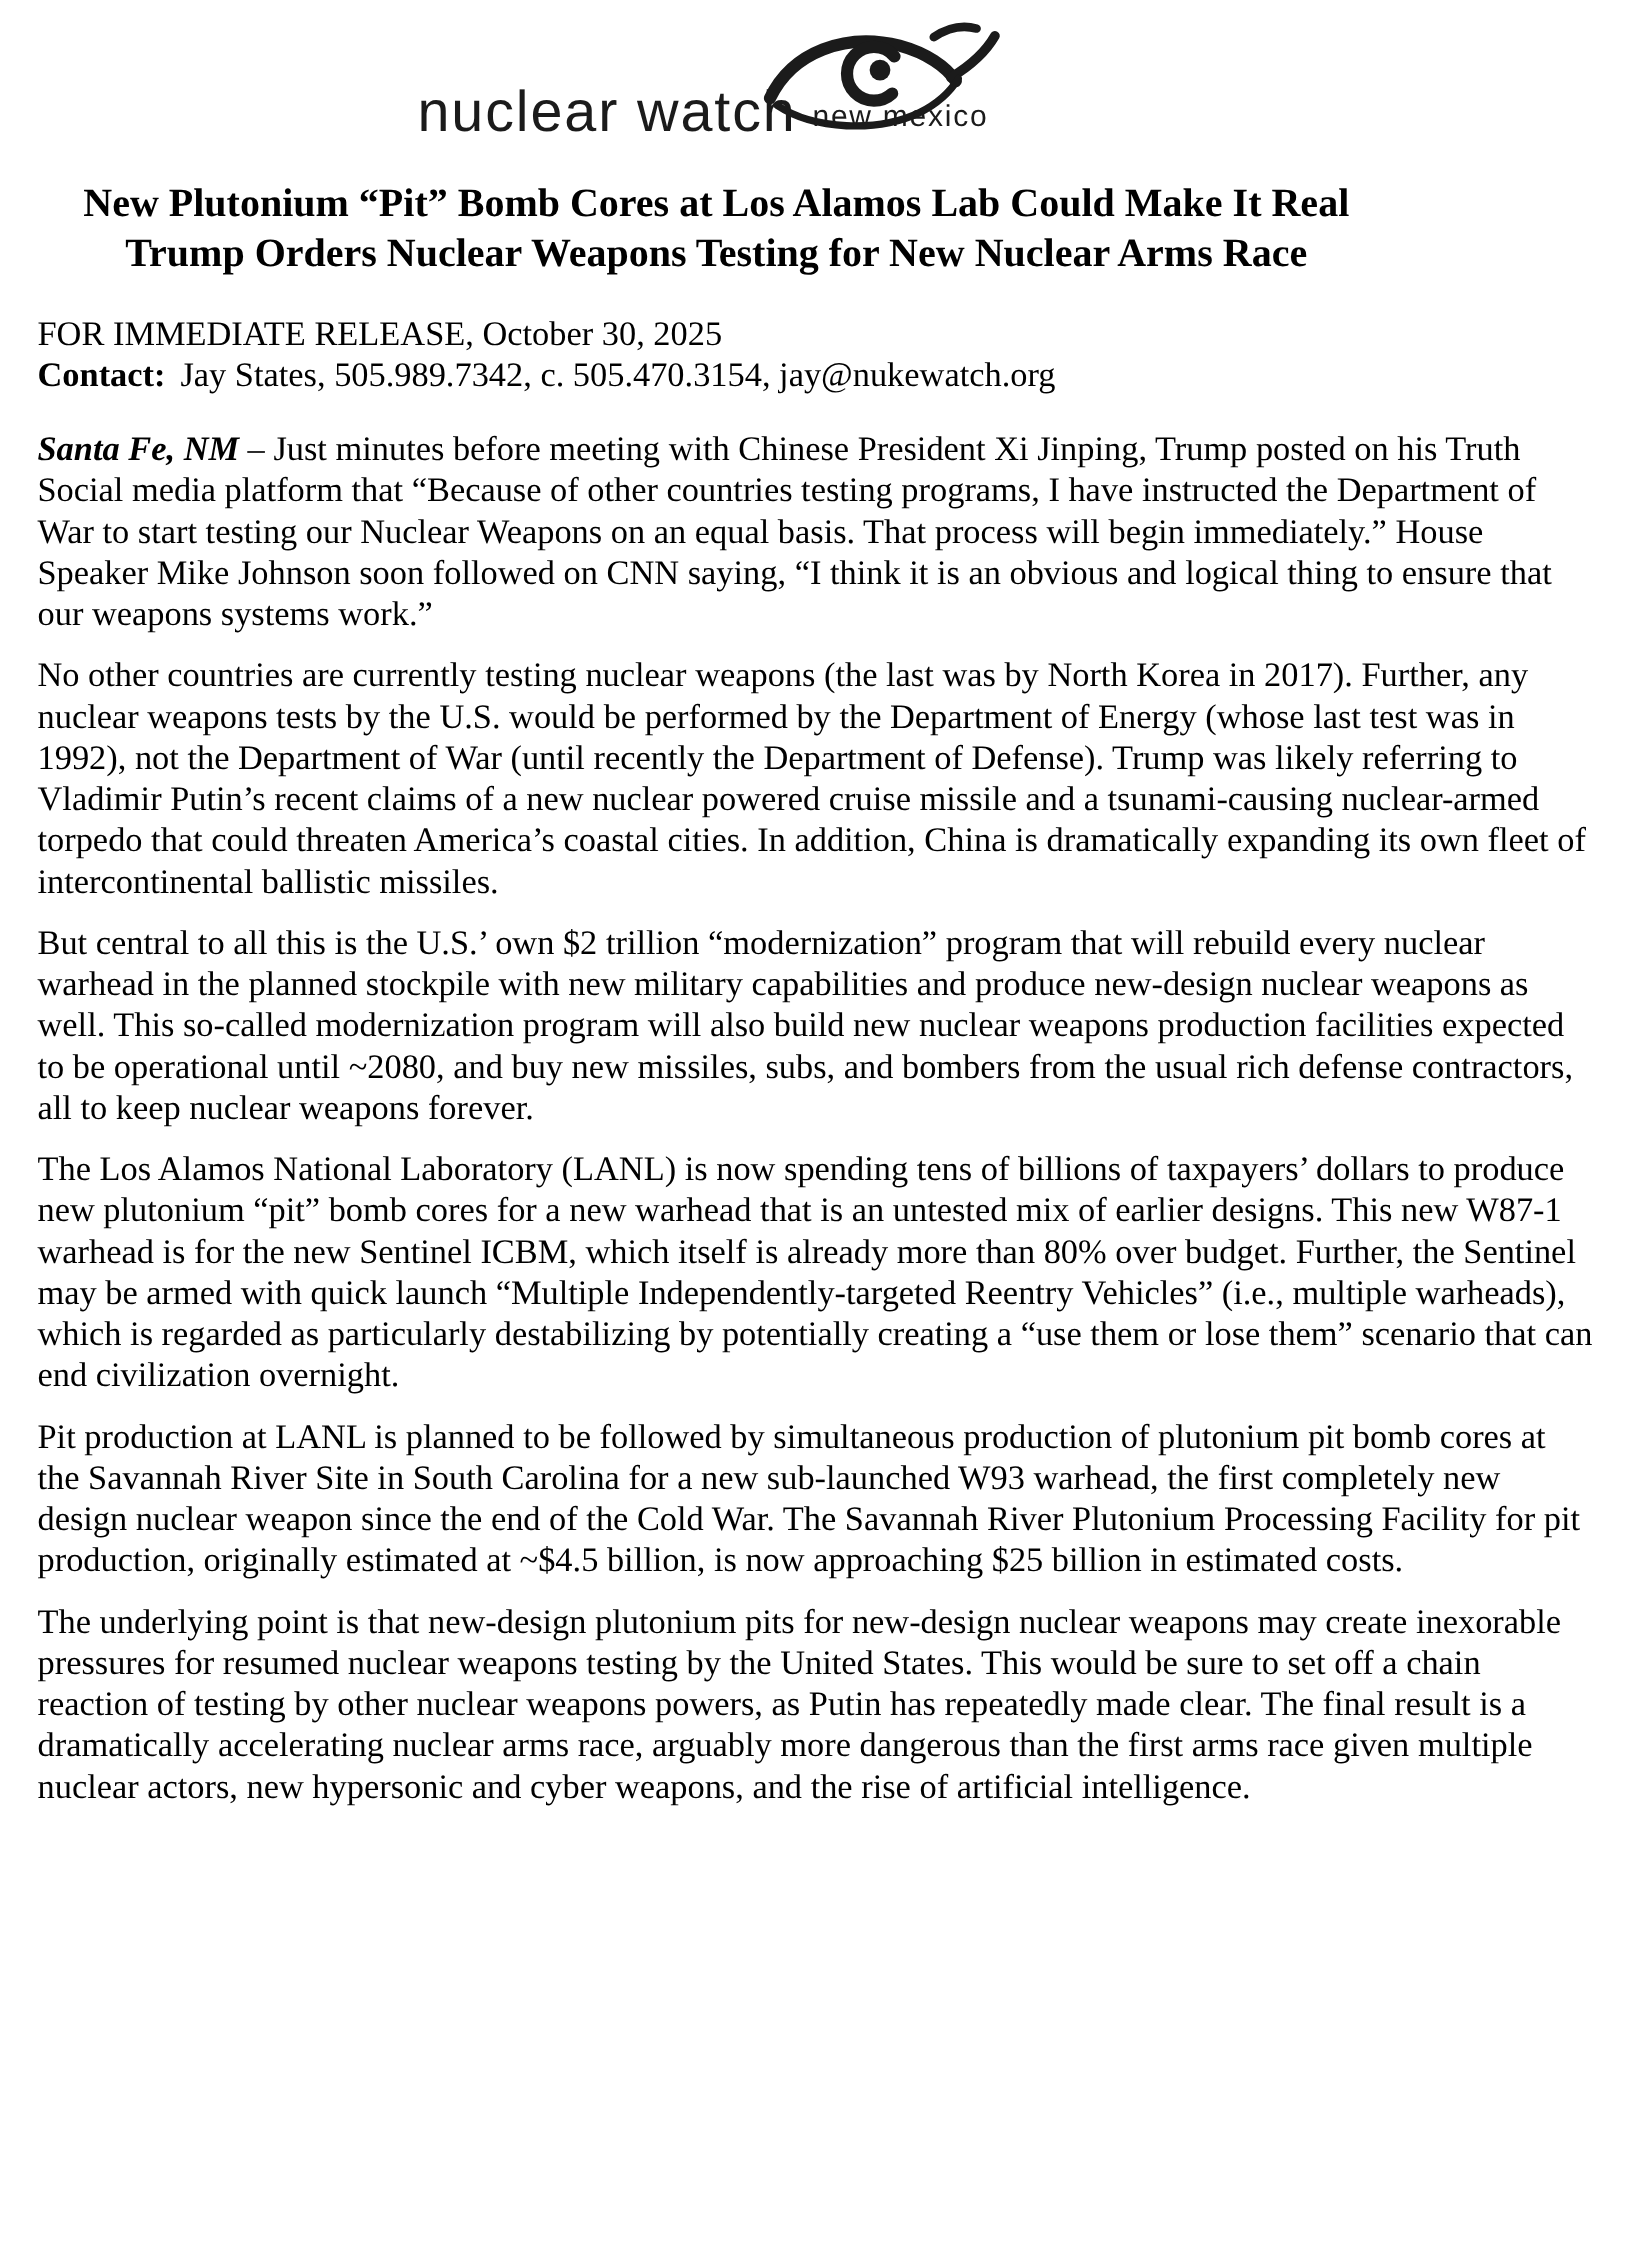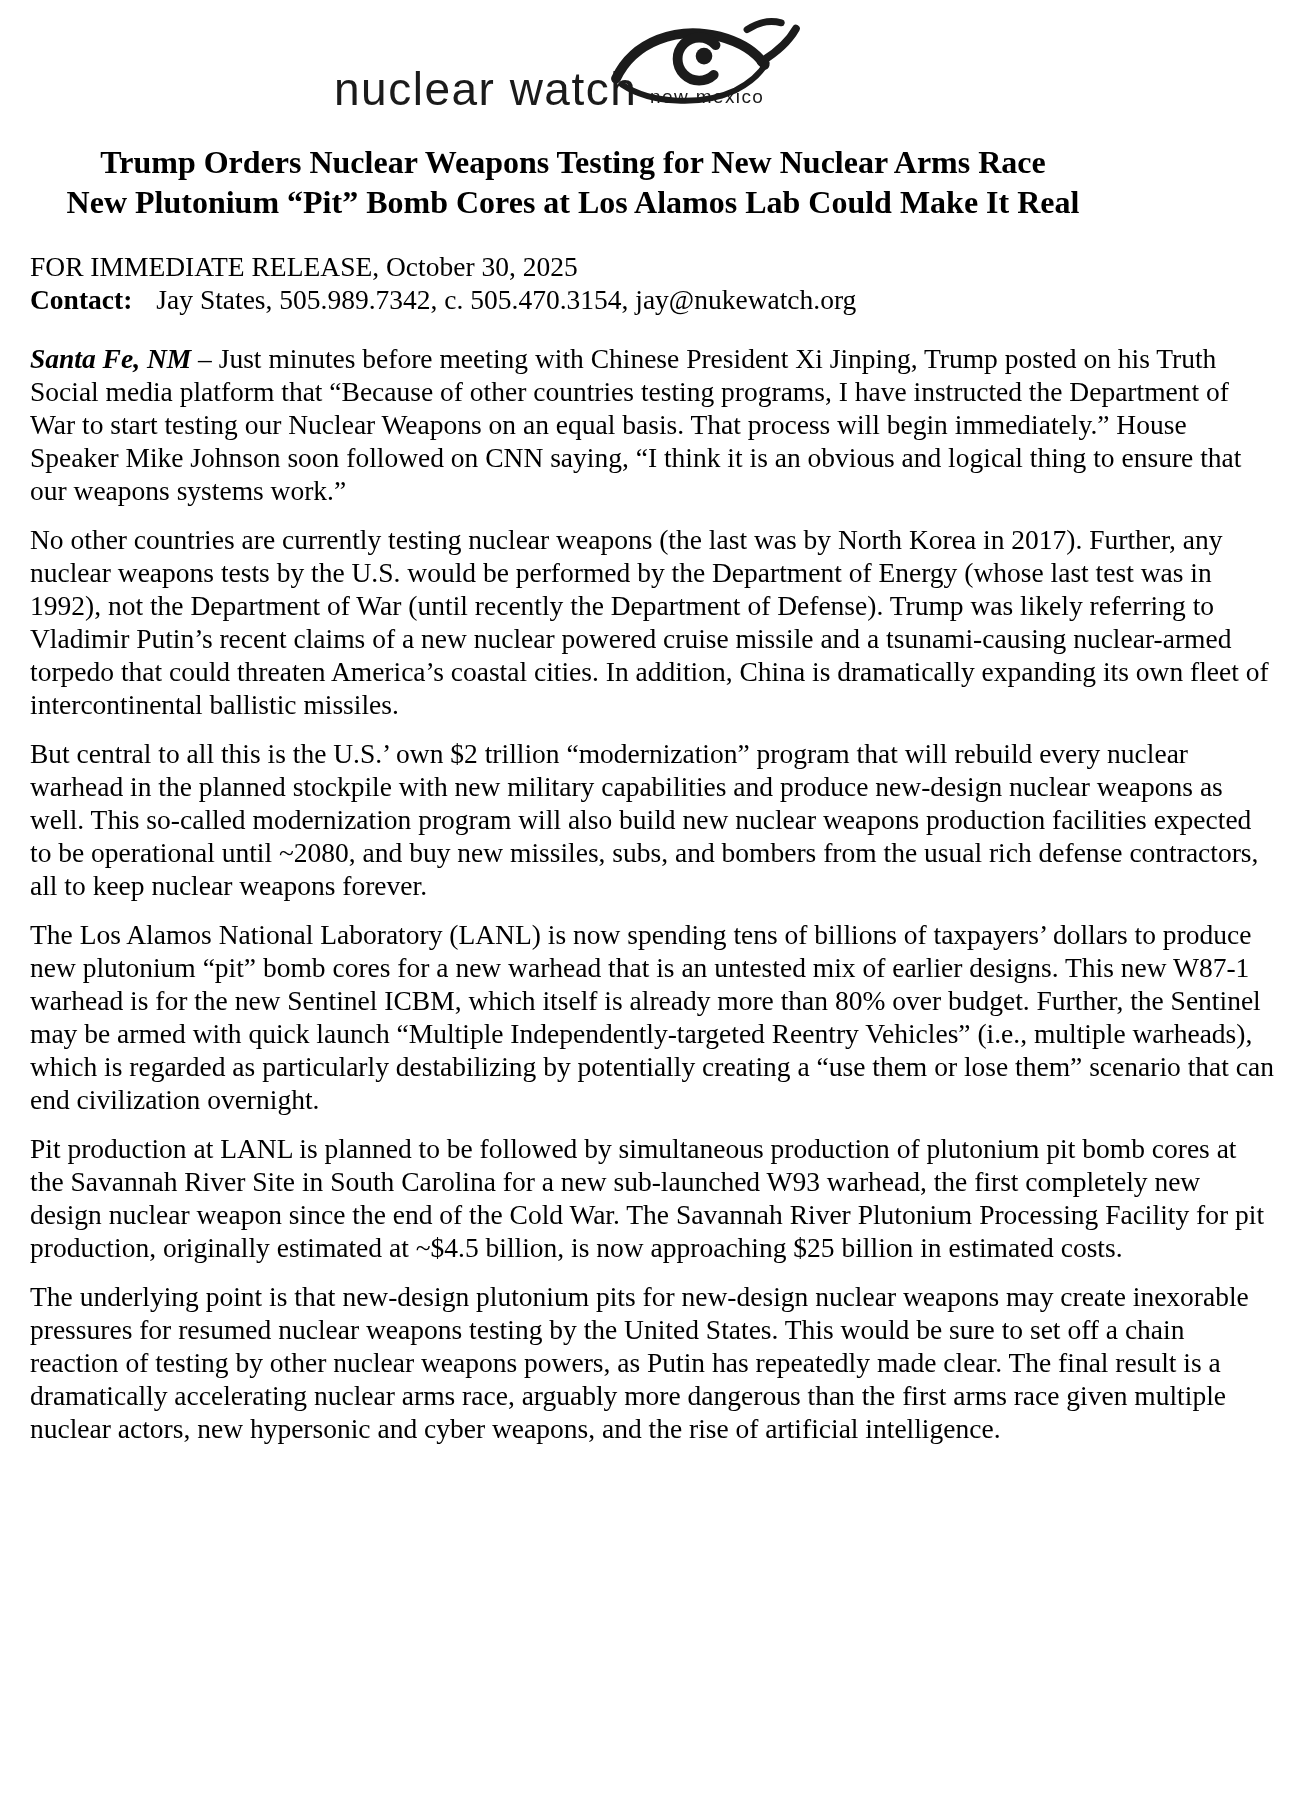--- a/index.html
+++ b/index.html
@@ -39,21 +39,21 @@
     left: 268px;
     top: 2px;
     width: 205px;
     height: 88px;
   }
   .region {
     position: absolute;
     left: 316px;
     bottom: 8px;
     font-family: "Liberation Sans", sans-serif;
-    font-size: 19px;
+    font-size: 24px;
     letter-spacing: 1.4px;
     color: #1b1b1b;
     white-space: nowrap;
   }
   
   .headline {
     width: 1086px;
     margin: 26px 0 0 0;
     text-align: center;
     font-size: 32px;
@@ -67,21 +67,21 @@
     margin: 28px 0 0 0;
     font-size: 27.5px;
     line-height: 33px;
     font-weight: normal;
   }
   .contact {
     margin: 0;
     font-size: 27.5px;
     line-height: 33px;
   }
-  .contact strong { margin-right: 24px; }
+  .contact strong { margin-right: 12px; }
   
   .body { margin-top: 26px; }
   .para {
     margin: 16px 0 16px 0;
     font-size: 27.5px;
     line-height: 33px;
     text-align: left;
   }
   .dateline {
     font-weight: bold;
@@ -108,22 +108,22 @@
 
         <circle cx="97" cy="44" r="22" stroke="#1b1b1b" stroke-width="10" stroke-linecap="round" stroke-dasharray="104 35" stroke-dashoffset="-18"></circle>
 
         <circle cx="102" cy="41" r="8.5" fill="#1b1b1b"></circle>
       </svg>
       <span class="region">new mexico</span>
     </div>
   </header>
 
   <h1 class="headline">
+    <span class="hl">New Plutonium “Pit” Bomb Cores at Los Alamos Lab Could Make It Real</span>
     <span class="hl">Trump Orders Nuclear Weapons Testing for New Nuclear Arms Race</span>
-    <span class="hl">New Plutonium “Pit” Bomb Cores at Los Alamos Lab Could Make It Real</span>
   </h1>
 
   <p class="release">FOR IMMEDIATE RELEASE, October 30, 2025</p>
 
   <p class="contact"><strong>Contact:</strong><span>Jay States, 505.989.7342, c. 505.470.3154, jay@nukewatch.org</span></p>
 
   <div class="body">
     <p class="para"><span class="dateline">Santa Fe, NM</span><span> – Just minutes before meeting with Chinese President Xi Jinping, Trump posted on his Truth Social media platform that “Because of other countries testing programs, I have instructed the Department of War to start testing our Nuclear Weapons on an equal basis. That process will begin immediately.” House Speaker Mike Johnson soon followed on CNN saying, “I think it is an obvious and logical thing to ensure that our weapons systems work.”</span></p>
     <p class="para">No other countries are currently testing nuclear weapons (the last was by North Korea in 2017). Further, any nuclear weapons tests by the U.S. would be performed by the Department of Energy (whose last test was in 1992), not the Department of War (until recently the Department of Defense). Trump was likely referring to Vladimir Putin’s recent claims of a new nuclear powered cruise missile and a tsunami-causing nuclear-armed torpedo that could threaten America’s coastal cities. In addition, China is dramatically expanding its own fleet of intercontinental ballistic missiles.</p>
     <p class="para">But central to all this is the U.S.’ own $2 trillion “modernization” program that will rebuild every nuclear warhead in the planned stockpile with new military capabilities and produce new-design nuclear weapons as well. This so-called modernization program will also build new nuclear weapons production facilities expected to be operational until ~2080, and buy new missiles, subs, and bombers from the usual rich defense contractors, all to keep nuclear weapons forever.</p>

